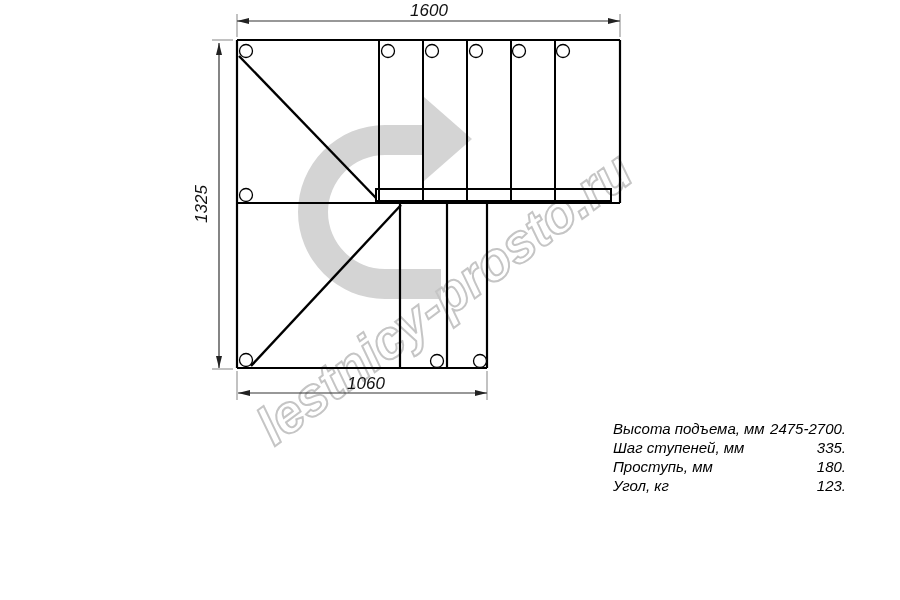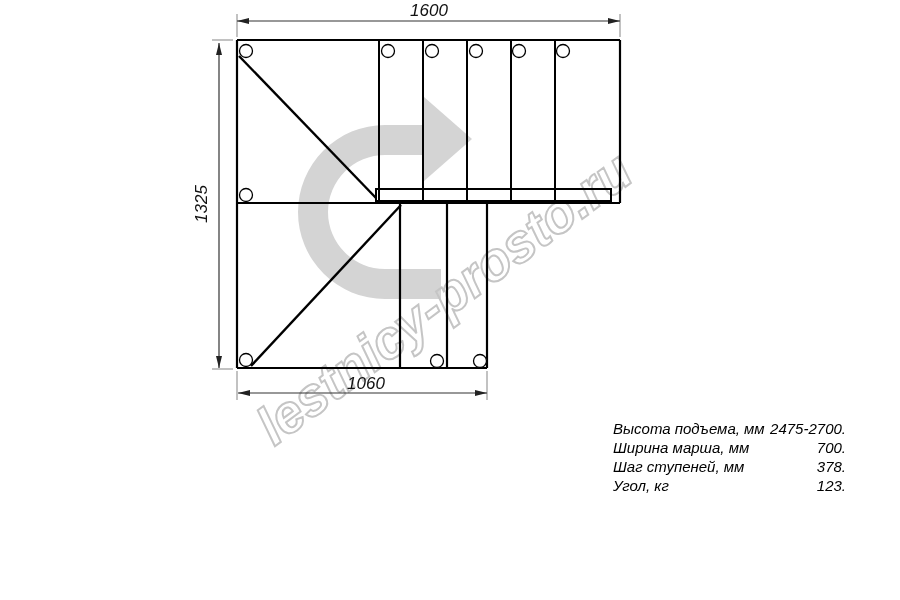--- a/index.html
+++ b/index.html
@@ -97,26 +97,26 @@
     <text class="dim-text" transform="translate(207,204) rotate(-90)" text-anchor="middle">1325</text>
     <text class="dim-text" x="366" y="389" text-anchor="middle">1060</text>
   </svg>
 
   <div class="specs">
     <div class="spec-row">
       <span class="spec-label">Высота подъема, мм</span>
       <span class="spec-value">2475-2700.</span>
     </div>
     <div class="spec-row">
-      <span class="spec-label">Ширина марша, мм</span>
-      <span class="spec-value">700.</span>
+      <span class="spec-label">Шаг ступеней, мм</span>
+      <span class="spec-value">335.</span>
     </div>
     <div class="spec-row">
-      <span class="spec-label">Шаг ступеней, мм</span>
-      <span class="spec-value">378.</span>
+      <span class="spec-label">Проступь, мм</span>
+      <span class="spec-value">180.</span>
     </div>
     <div class="spec-row">
       <span class="spec-label">Угол, кг</span>
       <span class="spec-value">123.</span>
     </div>
   </div>
 
 </div>
 
 </body></html>

